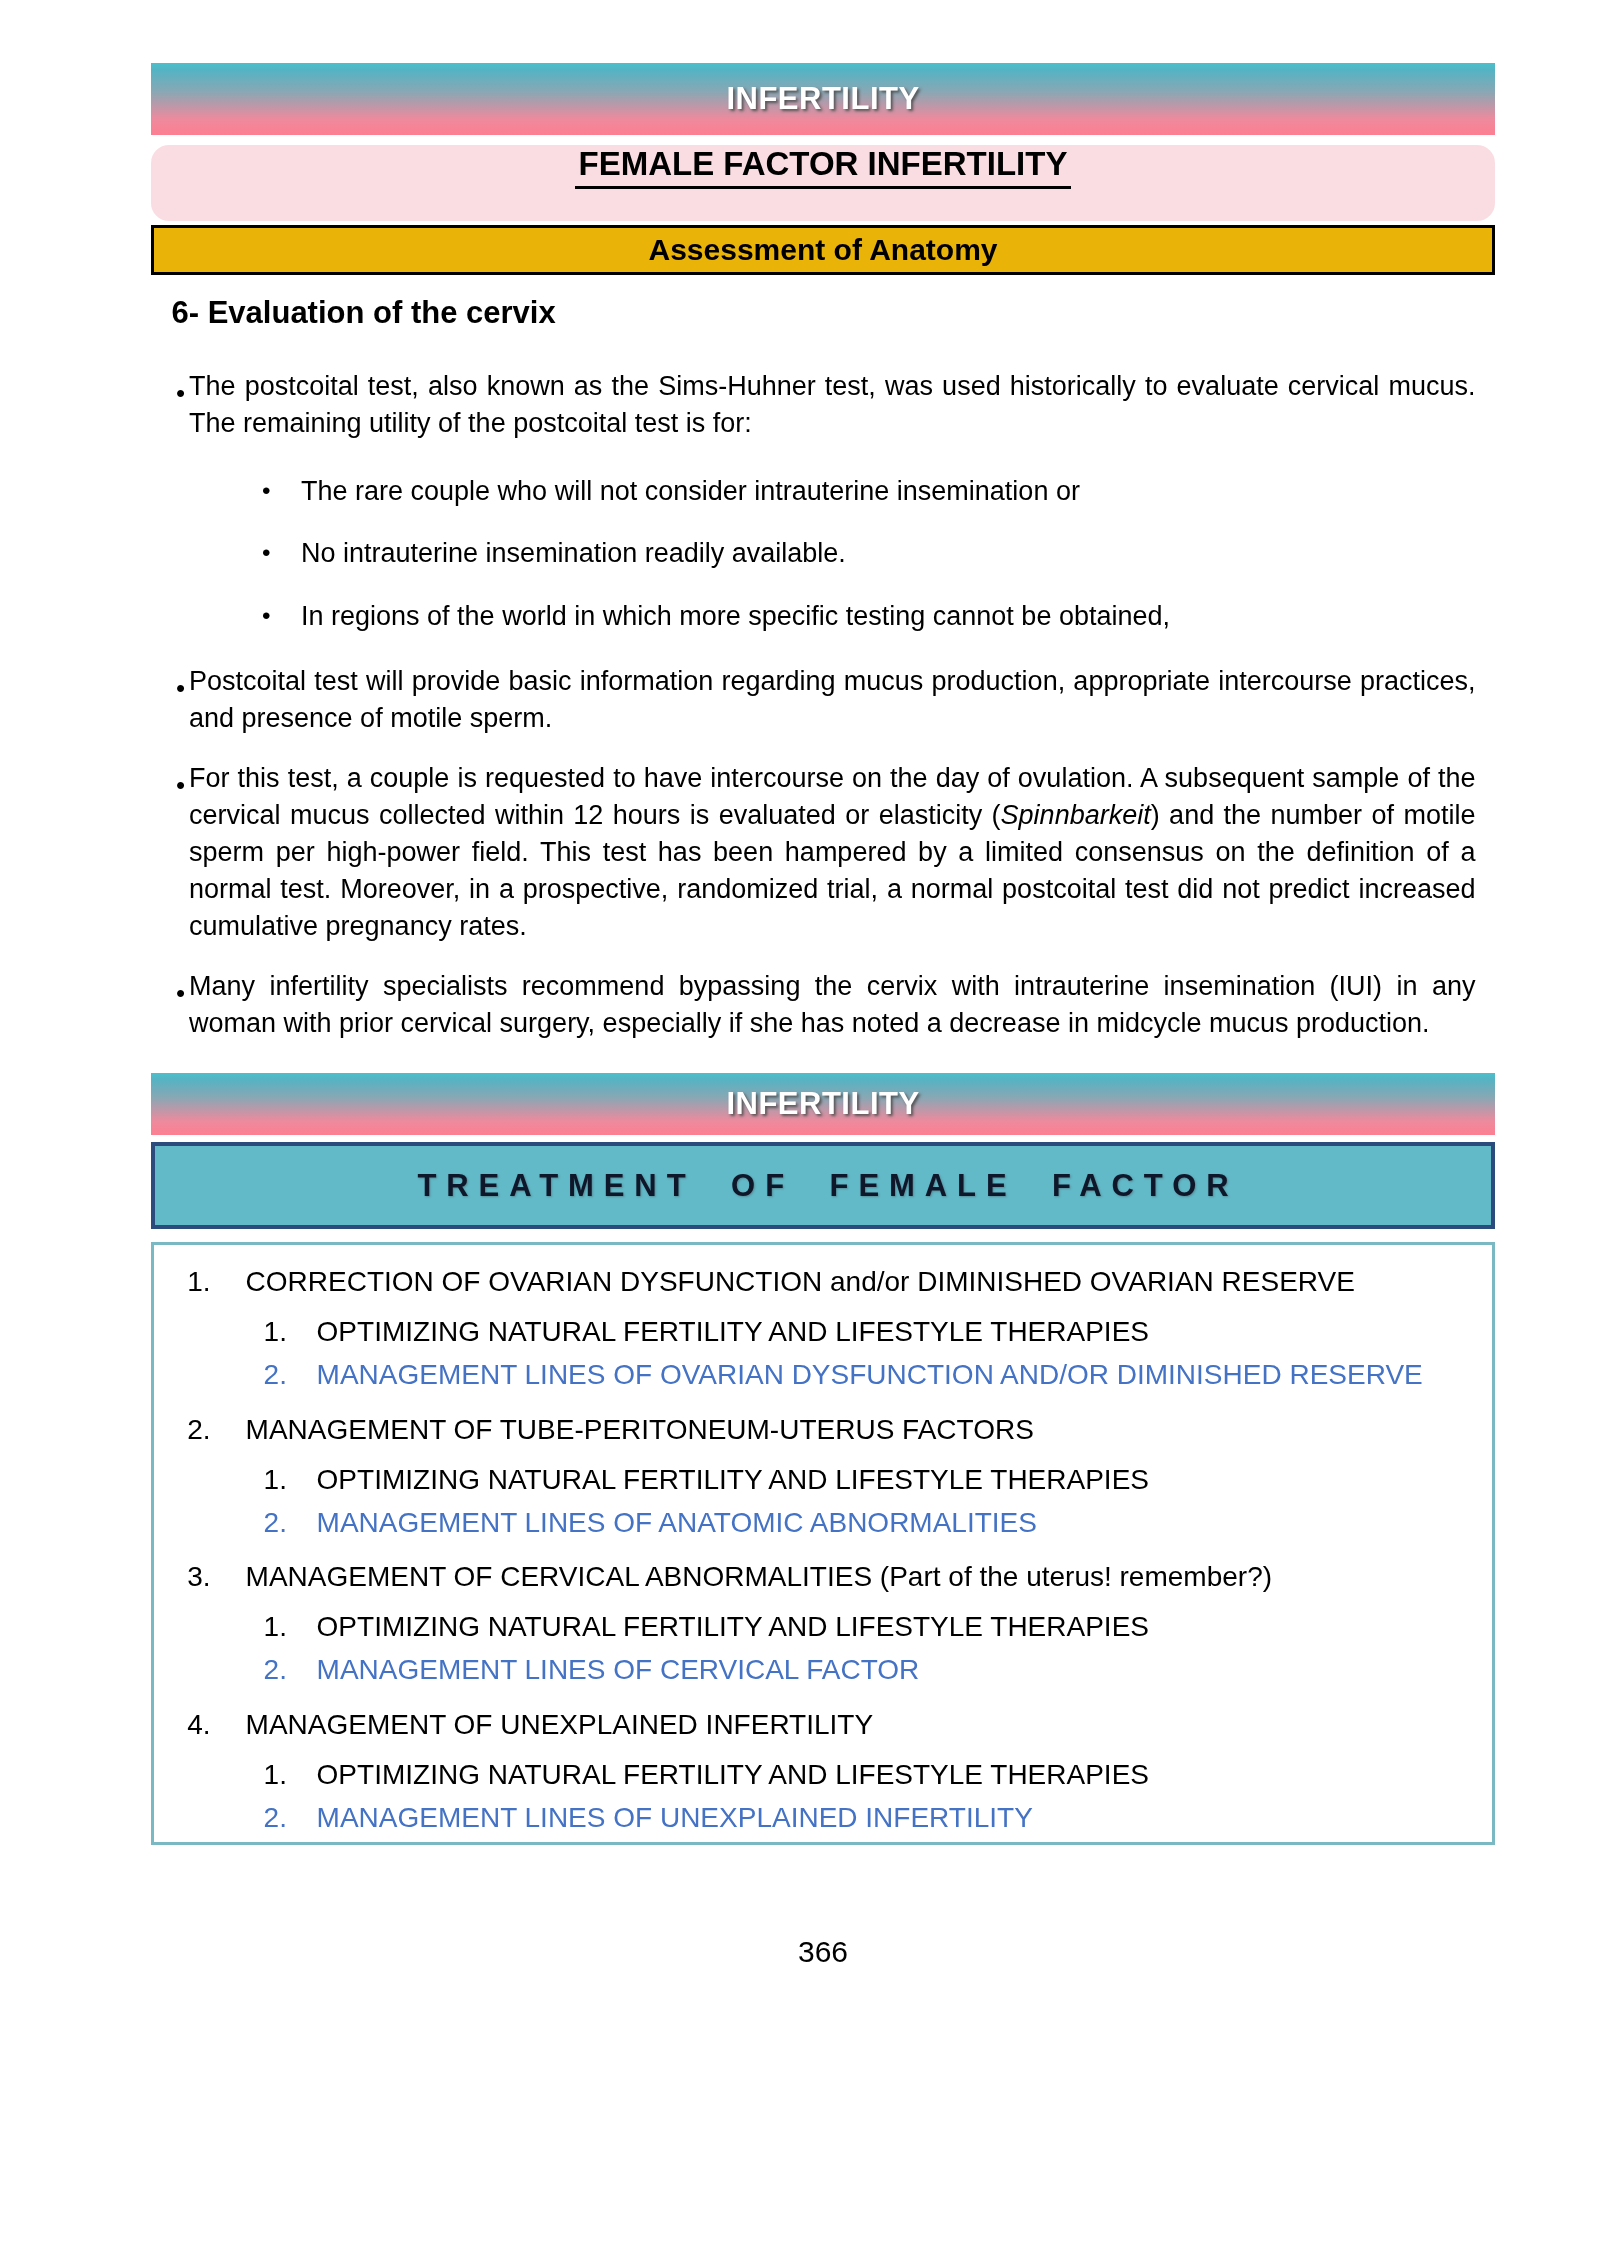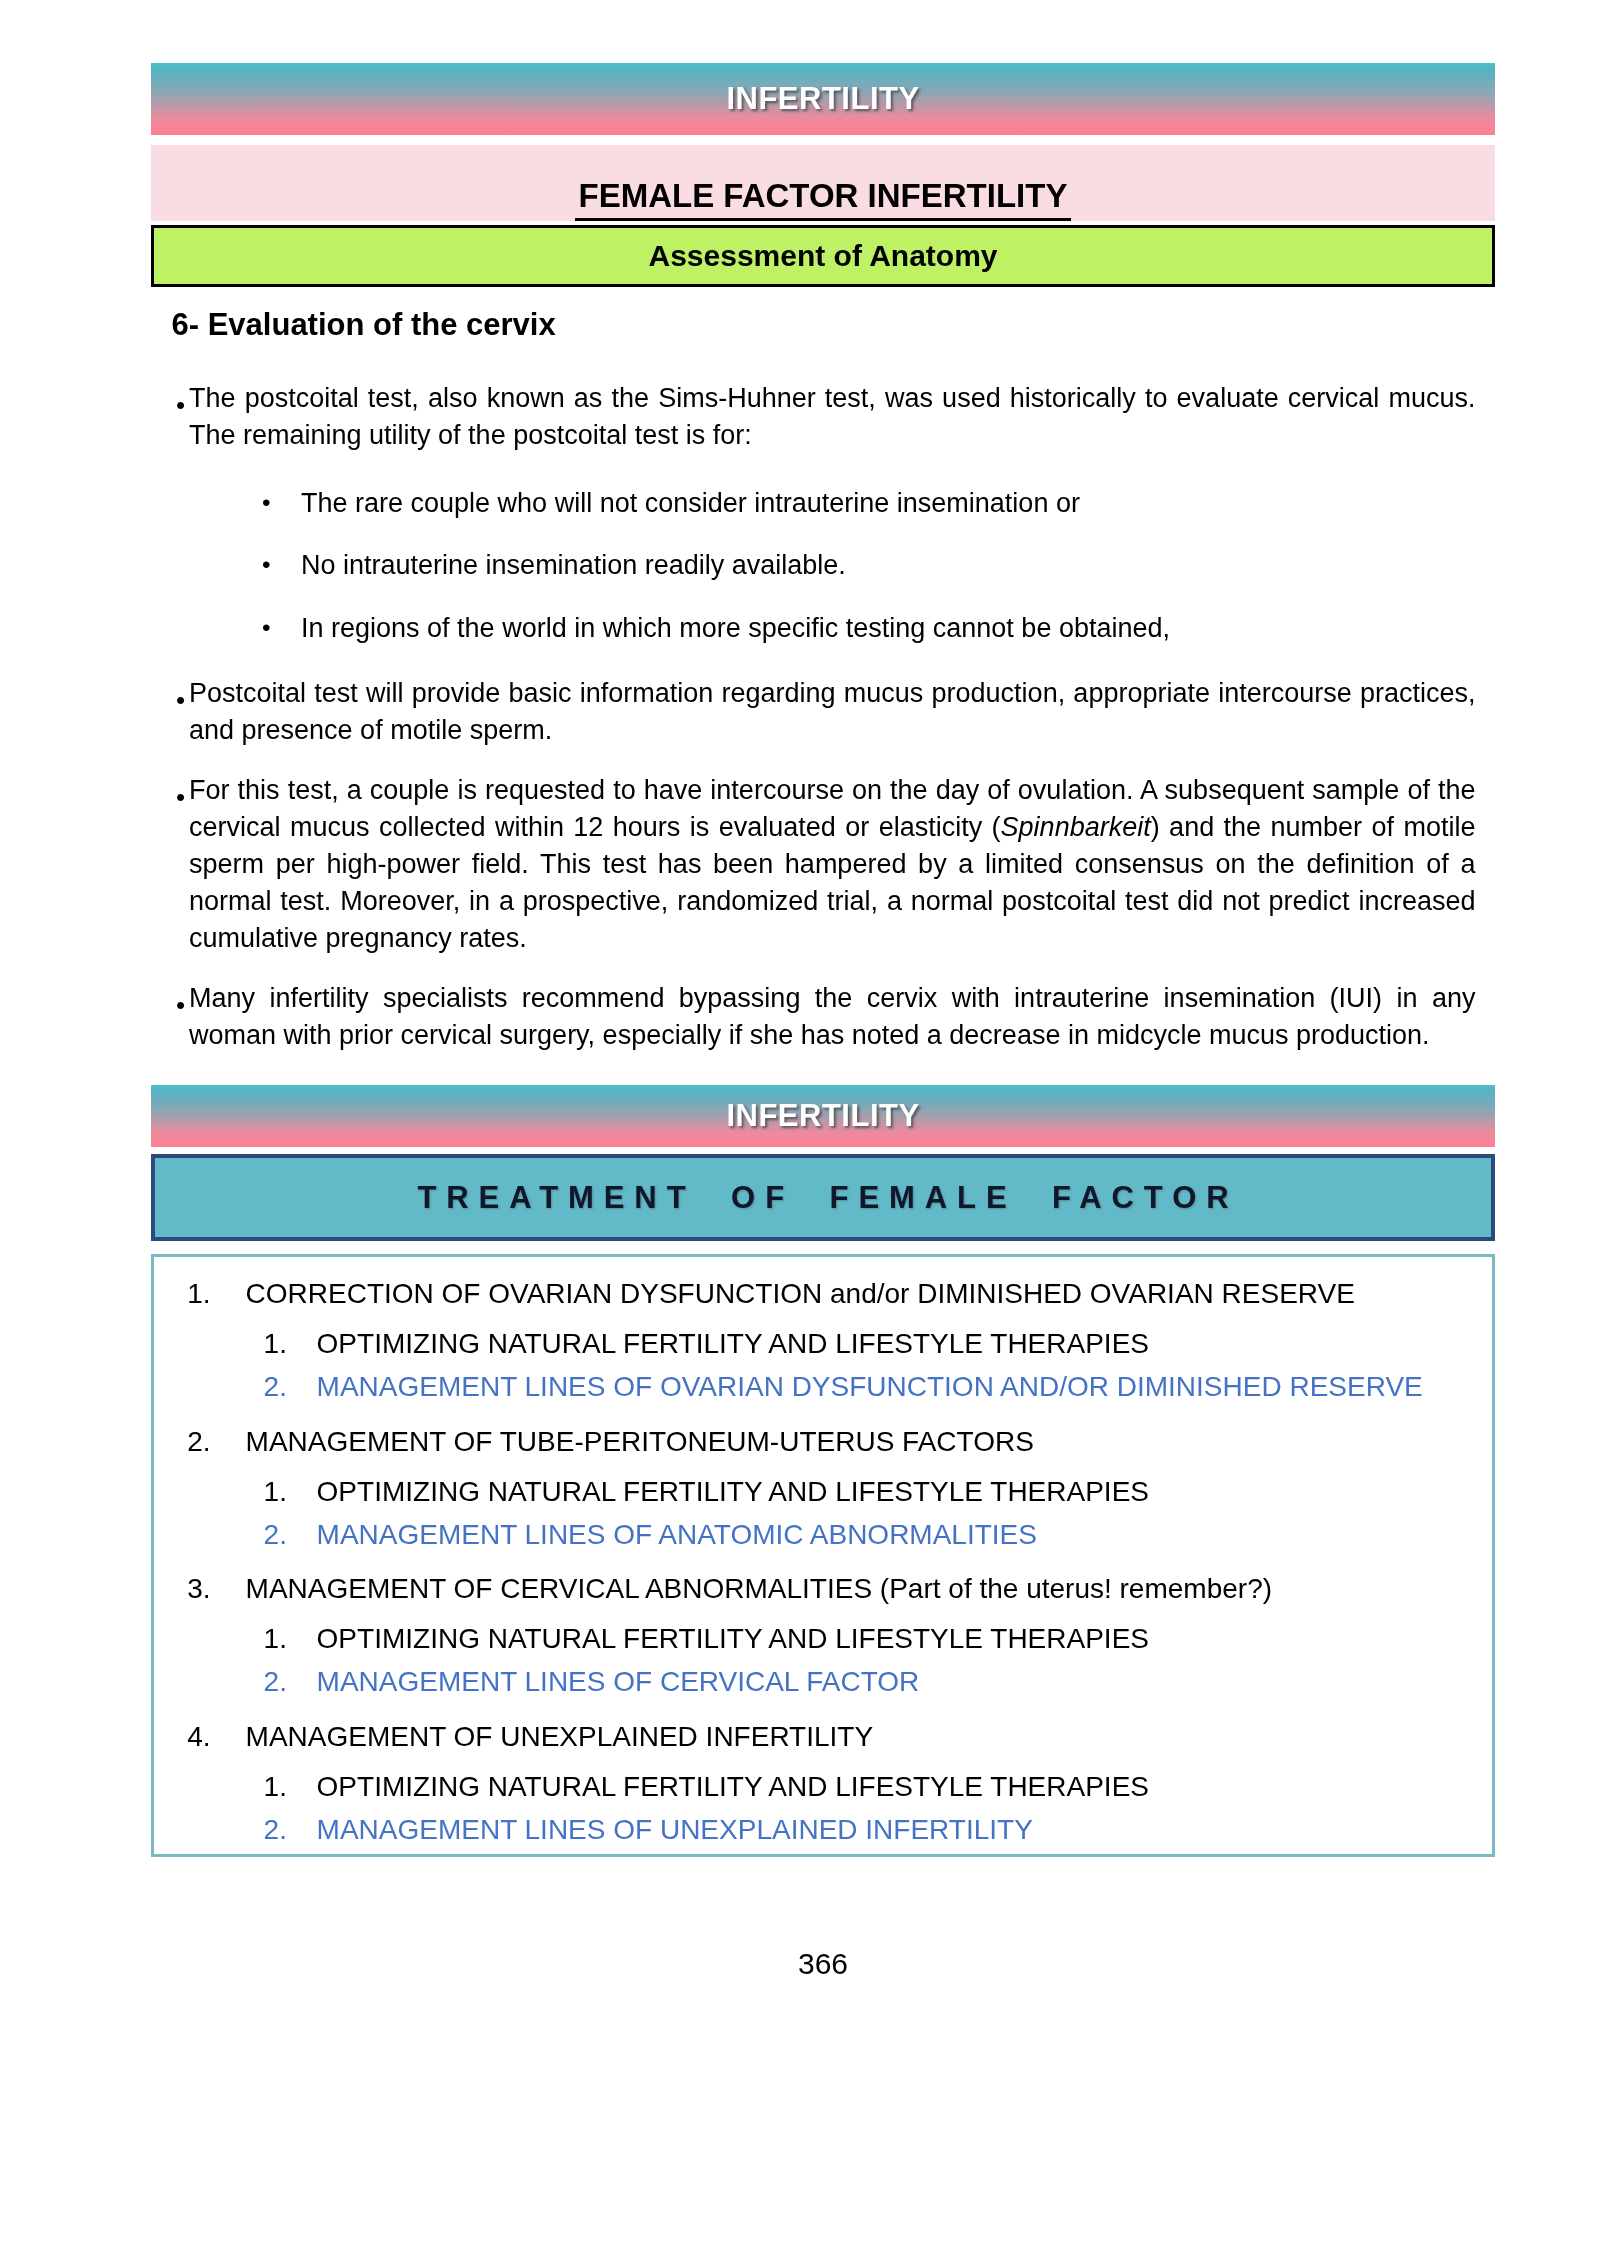--- a/index.html
+++ b/index.html
@@ -14,30 +14,30 @@
     display:flex; align-items:center; justify-content:center;
   }
   .grad-banner .banner-text {
     color:#fff; font-weight:bold; font-size:31px; letter-spacing:0.5px;
     text-shadow:2px 2px 2.9px rgba(70,70,70,0.85);
   }
 
   
   .pink-band {
     margin-top:9.8px; height:76px; background:#fadde3;
-    display:flex; align-items:flex-end; justify-content:center;
+    display:flex; align-items:flex-start; justify-content:center;border-radius:18px;
   }
   .pink-band .title-text {
     font-weight:bold; font-size:33px; color:#000;
     border-bottom:3.9px solid #000; padding:0 3.9px 2.9px 3.9px;
   }
 
   
   .assess-box {
-    margin-top:3.9px; height:62px; background:#bef264; border:3.9px solid #000;
+    margin-top:3.9px; height:50px; background:#eab308; border:3.9px solid #000;
     display:flex; align-items:center; justify-content:center;
   }
   .assess-box .assess-text { font-weight:bold; font-size:30px; }
 
   
   .heading { margin:17.6px 0 0 20.5px; font-size:31px; line-height:41px;font-weight:bold; }
 
   .bullets { margin-top:35px; }
   .b-row { display:flex; margin-bottom:23.4px; }
   .b-row .marker { width:38px; padding-left:25px; font-size:26px; line-height:50px; flex:none; }

